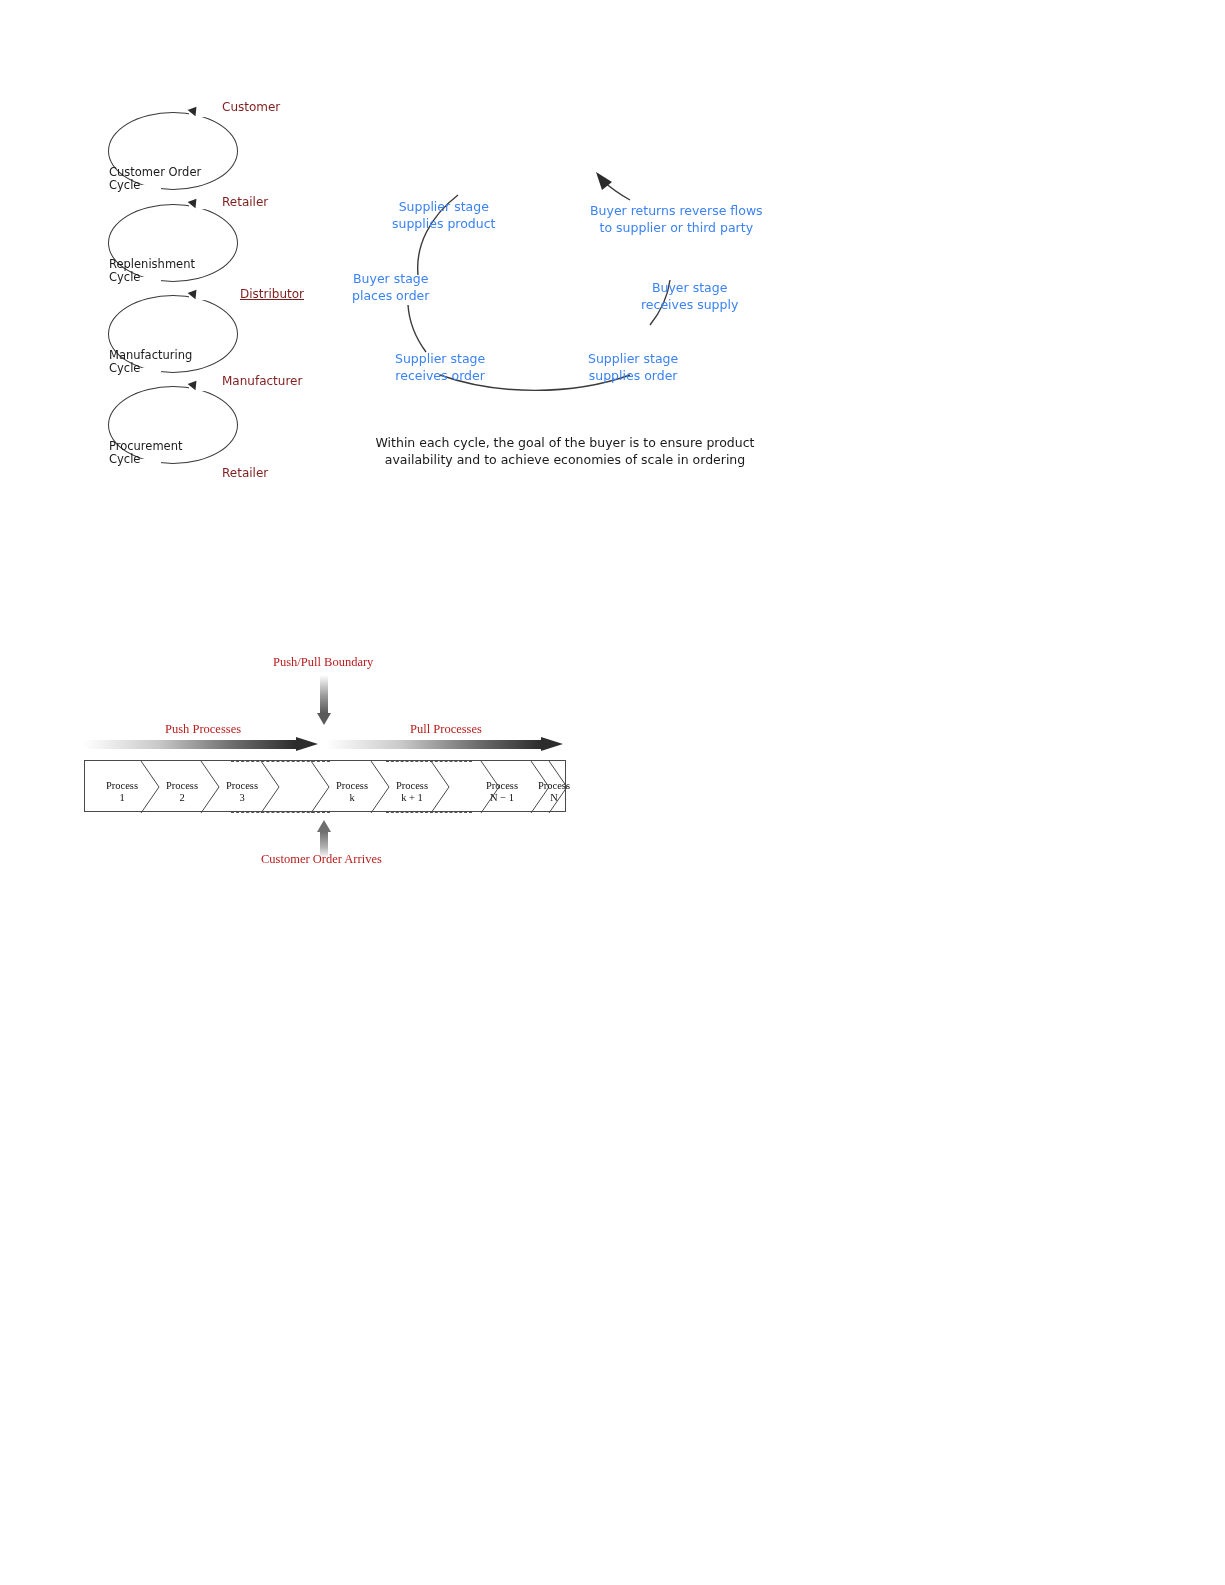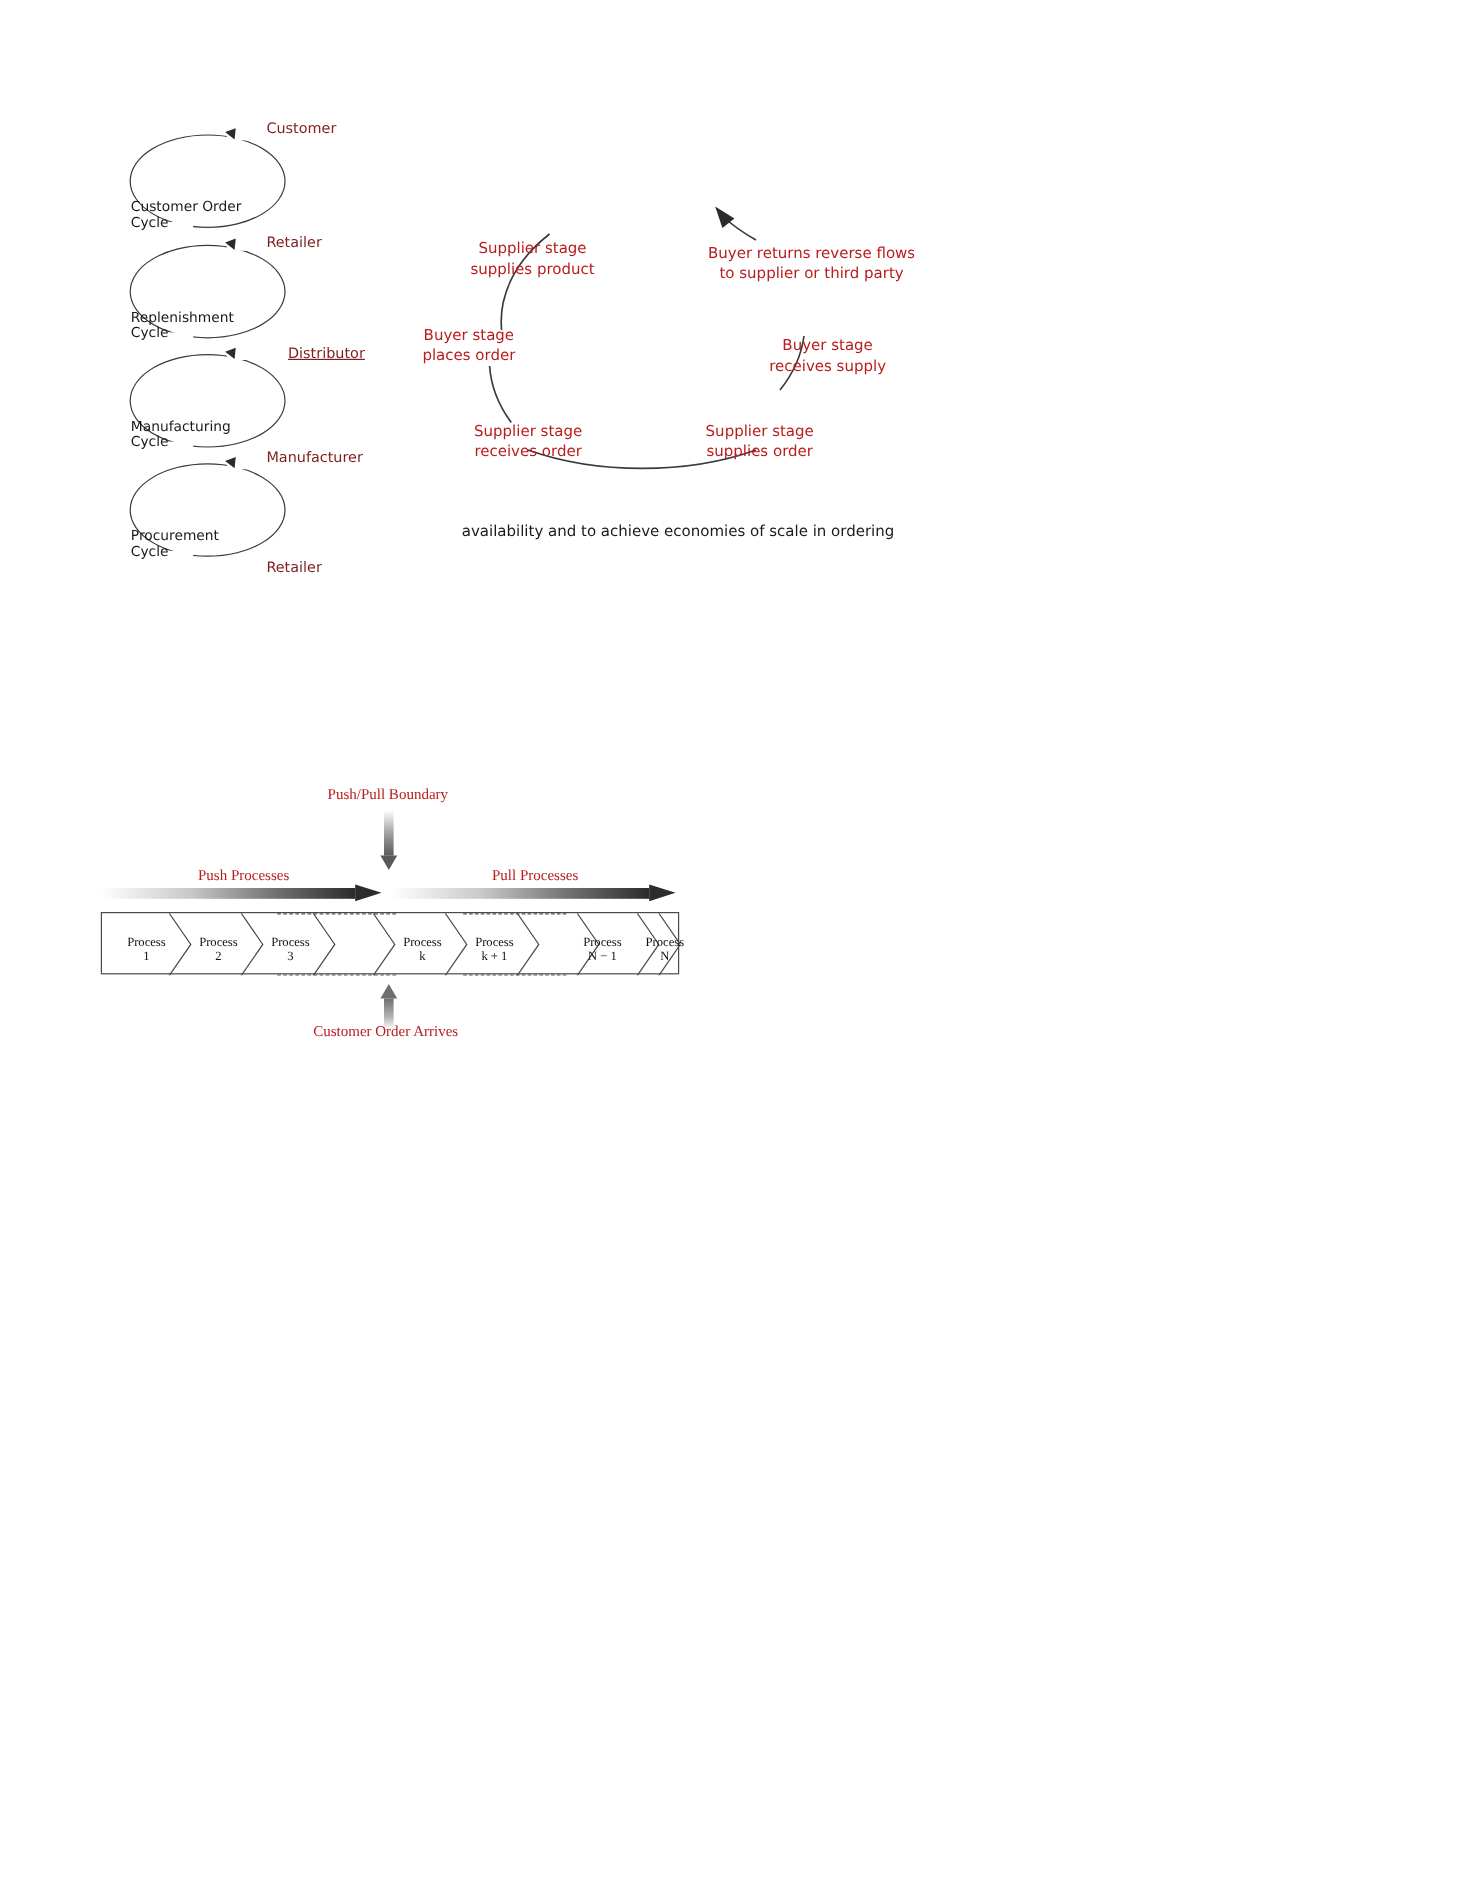--- a/index.html
+++ b/index.html
@@ -66,21 +66,21 @@
     border-right: 5px solid transparent;
     border-bottom: 8px solid #2b2b2b;
   }
 
   
   .bigcycle-text {
     position: absolute;
     font-size: 12.5px;
     line-height: 17px;
     text-align: center;
-    color: #b91c1c;
+    color: #3b82f6;
     white-space: nowrap;
   }
   .caption-note {
     position: absolute;
     font-size: 12.5px;
     line-height: 17px;
     text-align: center;
     color: #1a1a1a;
   }
 
@@ -277,20 +277,21 @@
     <div>Supplier stage</div>
     <div>receives order</div>
   </div>
 
   <div class="bigcycle-text" style="left:588px; top:350px;">
     <div>Supplier stage</div>
     <div>supplies order</div>
   </div>
 
   <div class="caption-note" style="left:330px; top:434px; width:470px;">
+    <div>Within each cycle, the goal of the buyer is to ensure product</div>
     <div>availability and to achieve economies of scale in ordering</div>
   </div>
 </div>
 
 <div id="figure-push-pull">
 
   <div class="pp-label" style="left:273px; top:25px;">Push/Pull Boundary</div>
 
   <div class="v-arrow" style="left:317px; top:45px; height:52px;">
     <div class="shaft" style="height:38px; background:linear-gradient(to bottom,#ffffff 0%,#9a9a9a 55%,#5a5a5a 100%);"></div>

